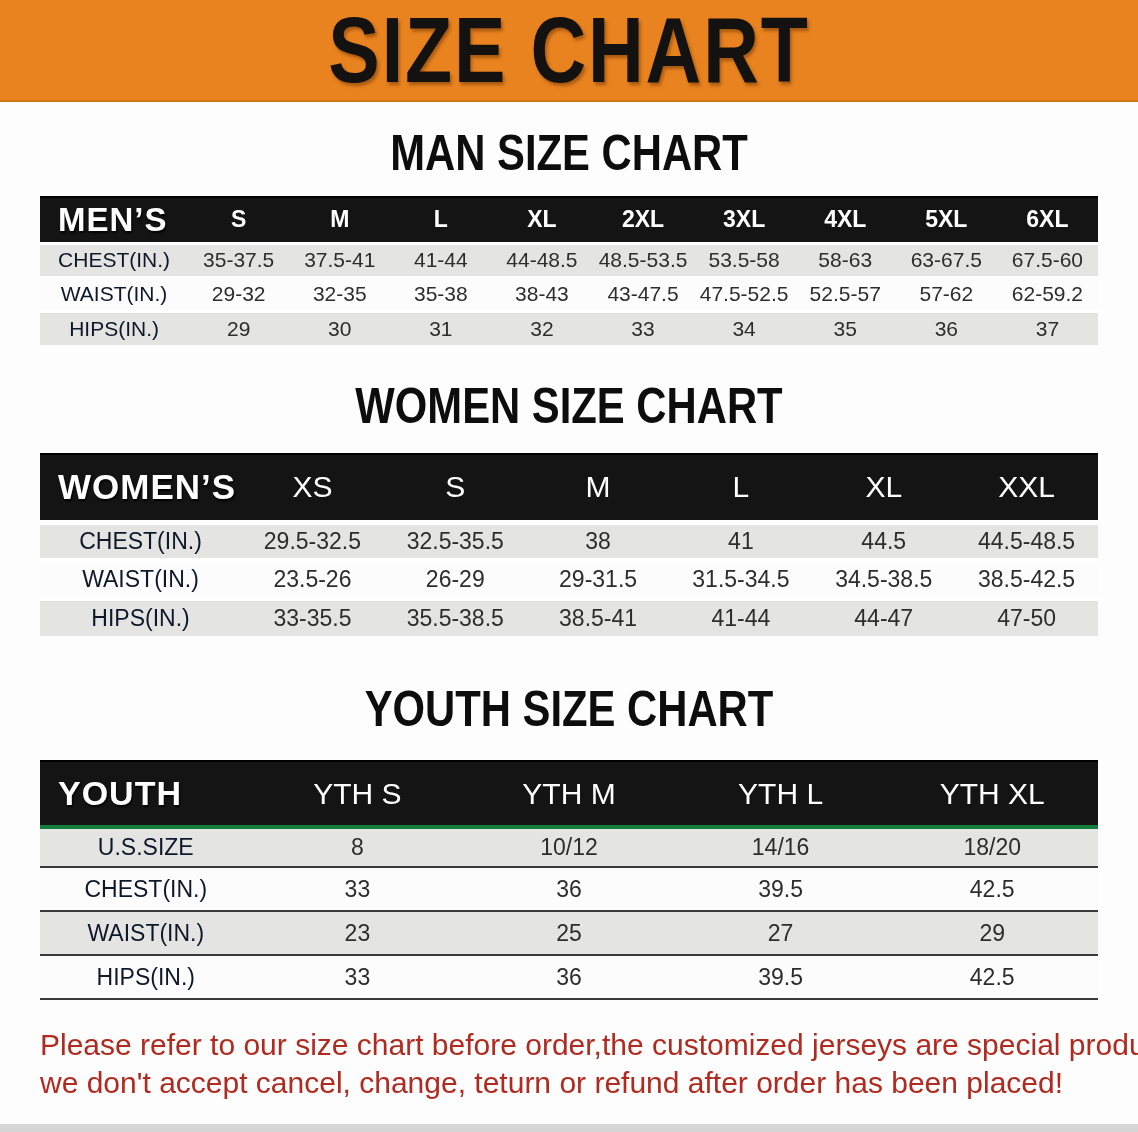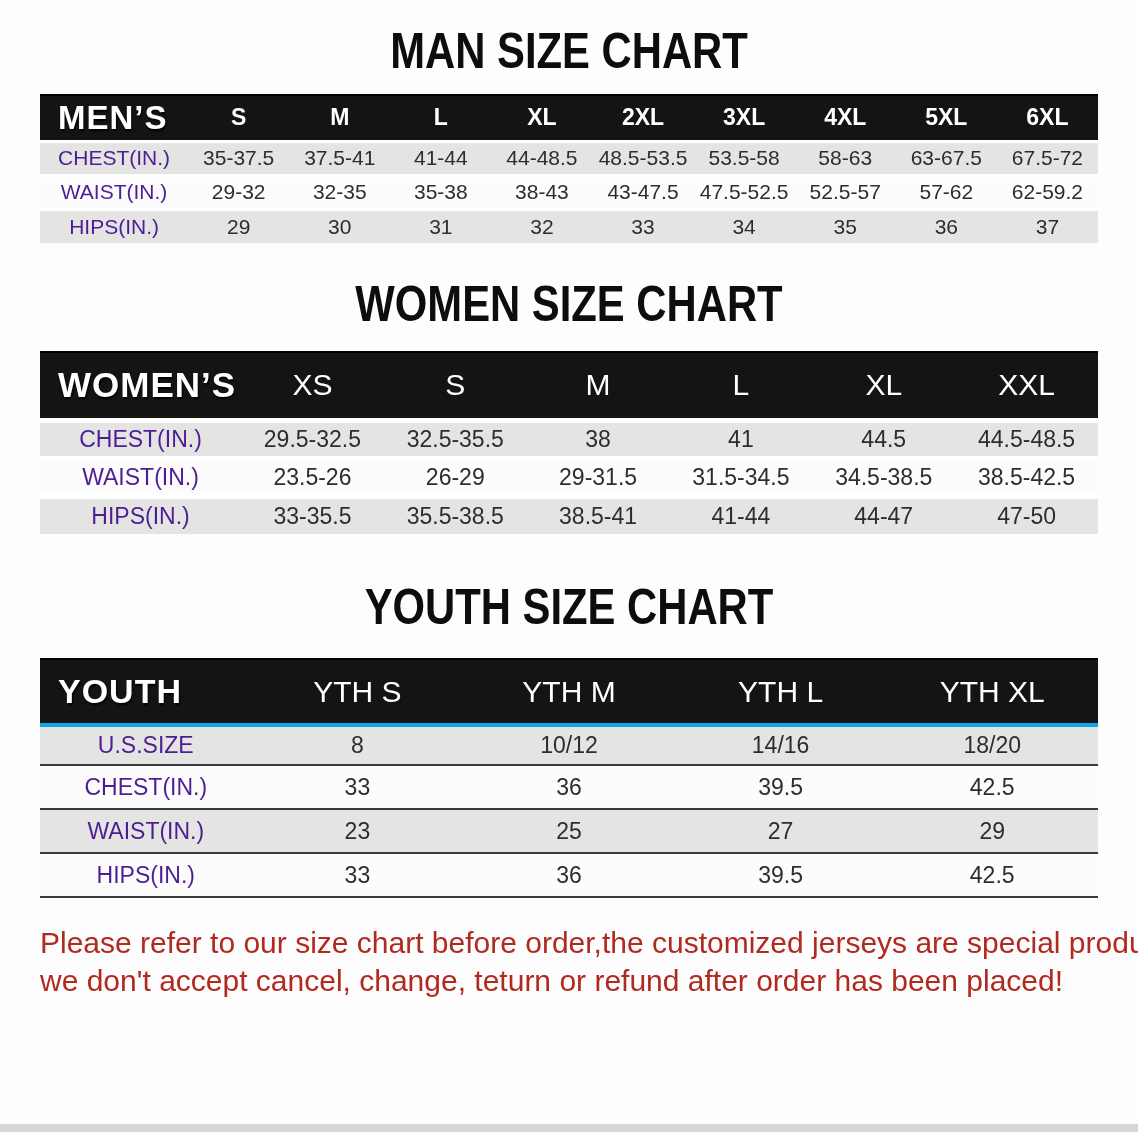--- a/index.html
+++ b/index.html
@@ -70,21 +70,21 @@
     font-weight: 700;
     letter-spacing: 1px;
     text-shadow: 1px 2px 2px rgba(0,0,0,0.9);
     white-space: nowrap;
   }
   table.size-table tbody td {
     text-align: center;
     vertical-align: middle;
     color: #2d2d2d;
   }
-  table.size-table tbody td.row-label { color: #4c1d95; }
+  table.size-table tbody td.row-label { color: #0f172a; }
 
   
   table.size-table tbody tr:nth-child(odd) td  { background: #E4E4E2; }
   table.size-table tbody tr:nth-child(even) td { background: #FCFCFC; }
 
   
   .men thead th { height: 46px; font-size: 23px; font-weight: 700; }
   .men thead th.group-label { font-size: 33px; }
   .men tbody tr td { height: 34px; font-size: 21px; border-top: 3px solid #fff; }
   .men th:first-child, .men td:first-child { width: 14%; }
@@ -92,21 +92,21 @@
   
   .women thead th { height: 68px; font-size: 30px; font-weight: 400; }
   .women thead th.group-label { font-size: 35px; font-weight: 700; margin-left: 18px; }
   .women tbody tr td { height: 38px; font-size: 23px; border-top: 5px solid #fff; }
   .women th:first-child, .women td:first-child { width: 19%; }
 
   
   .youth thead th { height: 66px; font-size: 30px; font-weight: 400; }
   .youth thead th.group-label { font-size: 34px; font-weight: 700; }
   .youth tbody tr td { height: 44px; font-size: 23px; border-top: 2px solid #3a3a3a; }
-  .youth tbody tr:first-child td { height: 40px; border-top: 4px solid #0ea5e9; }
+  .youth tbody tr:first-child td { height: 40px; border-top: 4px solid #15803d; }
   .youth tbody tr:last-child td { border-bottom: 2px solid #3a3a3a; }
   .youth th:first-child, .youth td:first-child { width: 20%; }
 
   
   .note {
     margin: 26px 40px 0 40px;
   }
   .note p {
     color: #B02A1F;
     font-size: 30px;
@@ -119,20 +119,23 @@
     left: 0; right: 0; bottom: 0;
     height: 8px;
     background: #d6d6d6;
   }
 </style>
 </head>
 <body>
 
 <div class="page">
 
+  <header class="banner">
+    <h1>SIZE CHART</h1>
+  </header>
 
   <section class="section-men">
     <h2 class="section-heading">MAN SIZE CHART</h2>
     <table class="size-table men">
         <thead>
           <tr>
             <th class="group-label">MEN’S</th>
             <th>S</th>
             <th>M</th>
             <th>L</th>
@@ -148,21 +151,21 @@
           <tr>
             <td class="row-label">CHEST(IN.)</td>
             <td>35-37.5</td>
             <td>37.5-41</td>
             <td>41-44</td>
             <td>44-48.5</td>
             <td>48.5-53.5</td>
             <td>53.5-58</td>
             <td>58-63</td>
             <td>63-67.5</td>
-            <td>67.5-72</td>
+            <td>67.5-60</td>
           </tr>
           <tr>
             <td class="row-label">WAIST(IN.)</td>
             <td>29-32</td>
             <td>32-35</td>
             <td>35-38</td>
             <td>38-43</td>
             <td>43-47.5</td>
             <td>47.5-52.5</td>
             <td>52.5-57</td>

